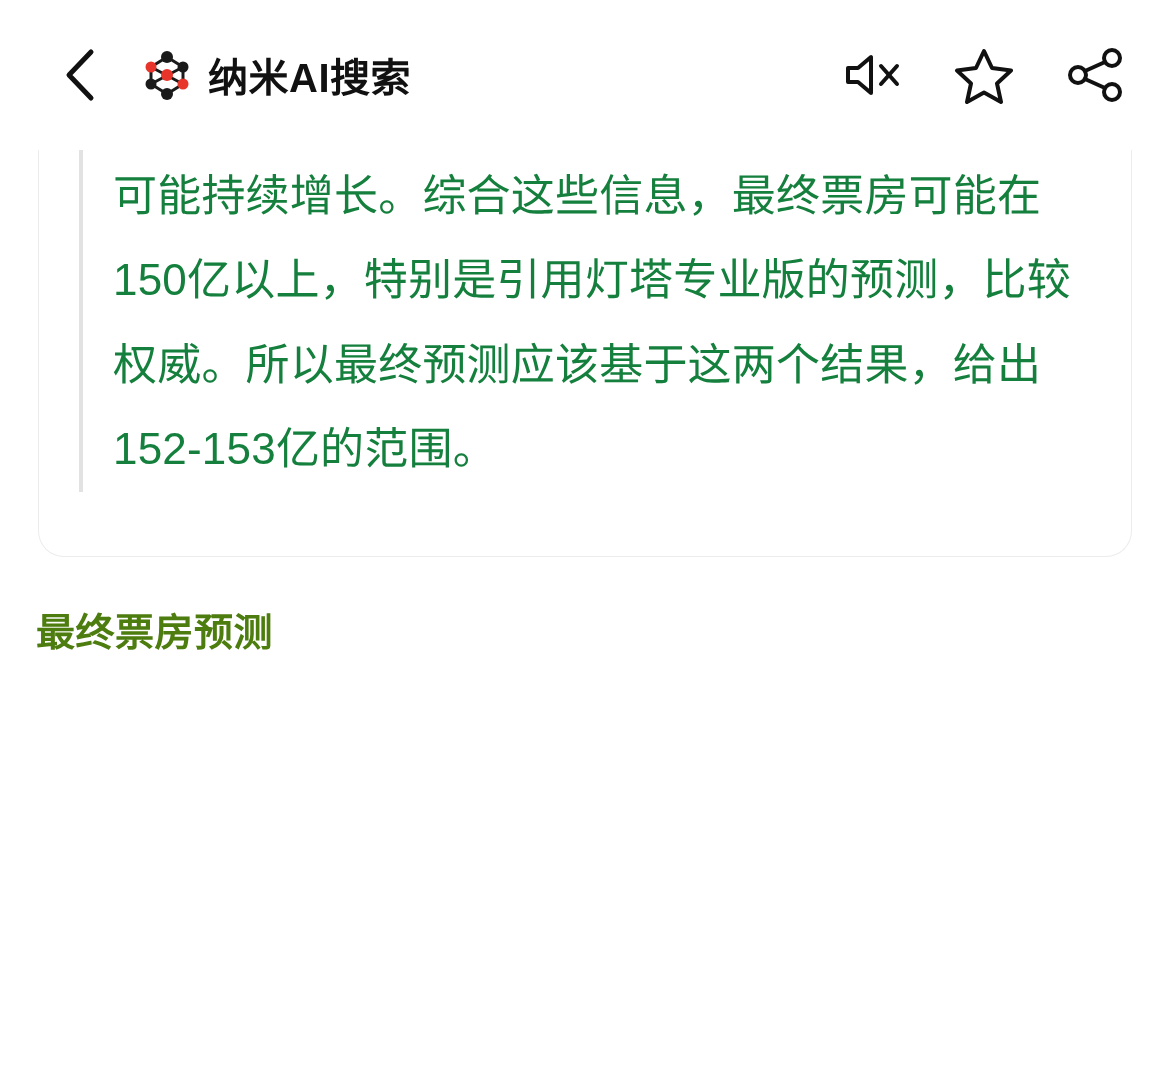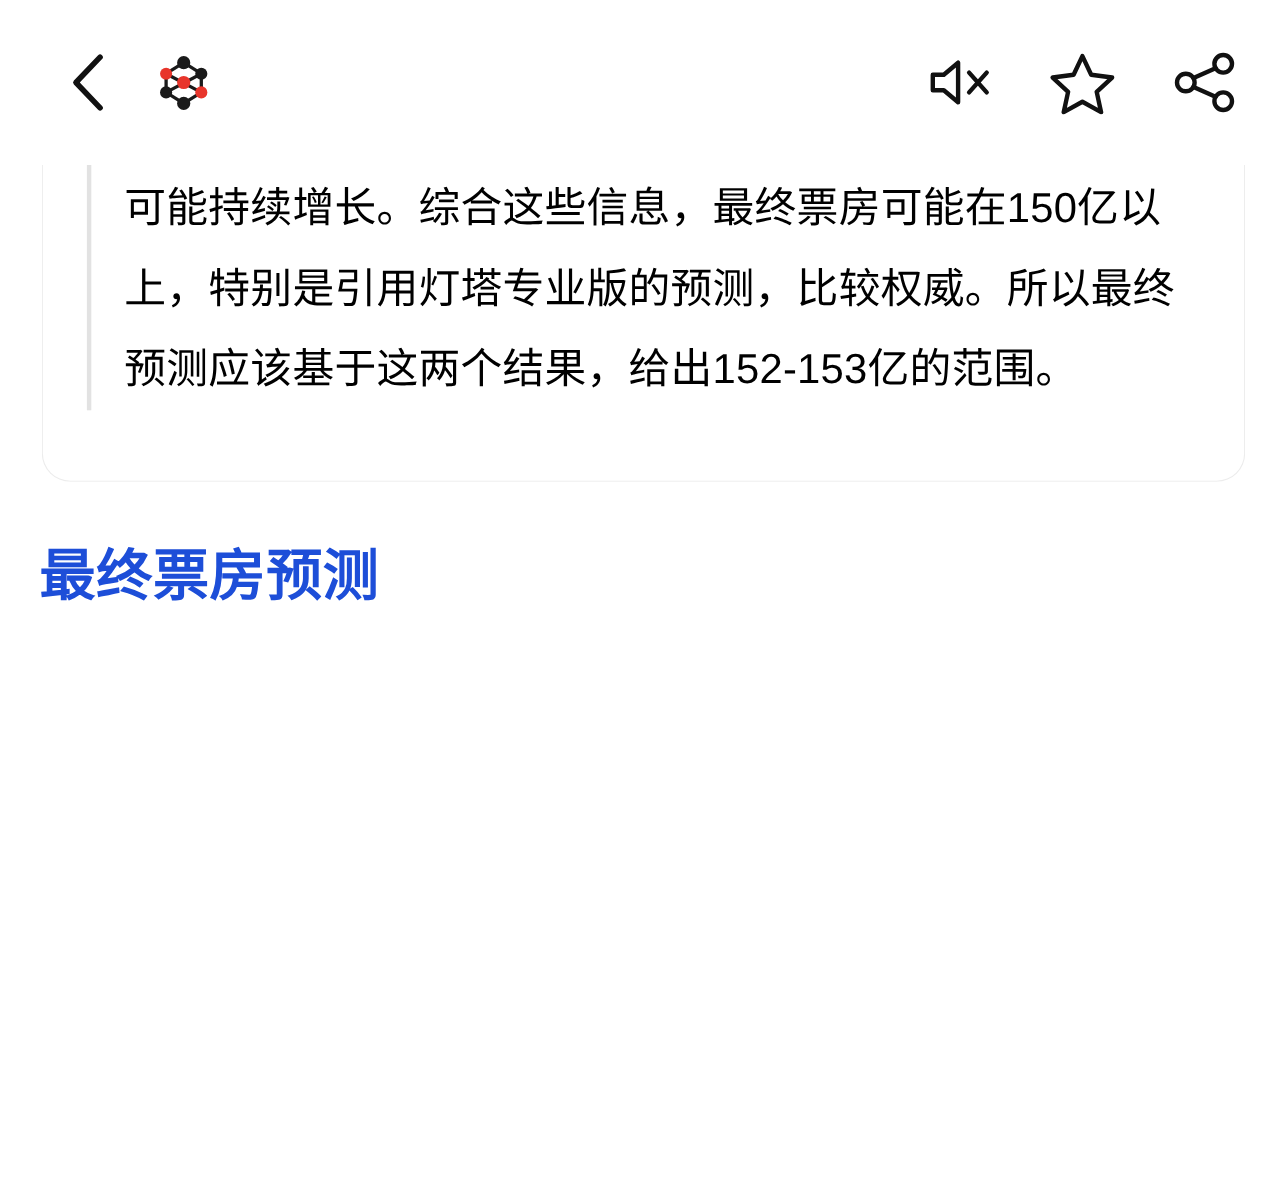--- a/index.html
+++ b/index.html
@@ -84,37 +84,37 @@
     box-sizing: border-box;
     padding: 0 40px 64px 40px;
     overflow: hidden;
   }
   .think-quote {
     border-left: 4px solid #e2e2e2;
     padding-left: 30px;
     margin: 0;
   }
   .think-text {
-    color: #000000;
-    font-size: 38px;
+    color: #15803d;
+    font-size: 44px;
     line-height: 1.92;
     letter-spacing: 0.2px;
     margin: 0;
     padding-top: 4px;
   }
 
   
   .answer {
     padding: 0 36px;
     margin-top: 44px;
   }
   .answer h2 {
-    font-size: 51px;
+    font-size: 39px;
     font-weight: bold;
-    color: #1d4ed8;
+    color: #4d7c0f;
     margin: 0 0 42px 0;
     letter-spacing: 0.5px;
   }
   .answer p {
     font-size: 40px;
     line-height: 1.9;
     color: #1b1b1b;
     margin: 0;
     letter-spacing: 0.2px;
   }
@@ -159,20 +159,21 @@
         <line x1="43" y1="19" x2="11" y2="36"></line>
       </g>
       <circle cx="27" cy="9" r="6" fill="#1a1a1a"></circle>
       <circle cx="11" cy="19" r="5.5" fill="#e8352b"></circle>
       <circle cx="43" cy="19" r="5.5" fill="#1a1a1a"></circle>
       <circle cx="27" cy="27" r="6" fill="#e8352b"></circle>
       <circle cx="11" cy="36" r="5.5" fill="#1a1a1a"></circle>
       <circle cx="43" cy="36" r="5.5" fill="#e8352b"></circle>
       <circle cx="27" cy="46" r="6" fill="#1a1a1a"></circle>
     </svg>
+    <span class="brand-title">纳米AI搜索</span>
   </div>
 
   <div class="appbar-spacer"></div>
 
   <div class="appbar-actions">
 
     <div class="icon-btn">
       <svg width="60" height="48" viewBox="0 0 60 48">
         <path d="M6 17 H16 L29 6 V42 L16 31 H6 Z" fill="none" stroke="#111111" stroke-width="4" stroke-linejoin="round" stroke-linecap="round"></path>
         <line x1="39" y1="15" x2="55" y2="33" stroke="#111111" stroke-width="4" stroke-linecap="round"></line>

